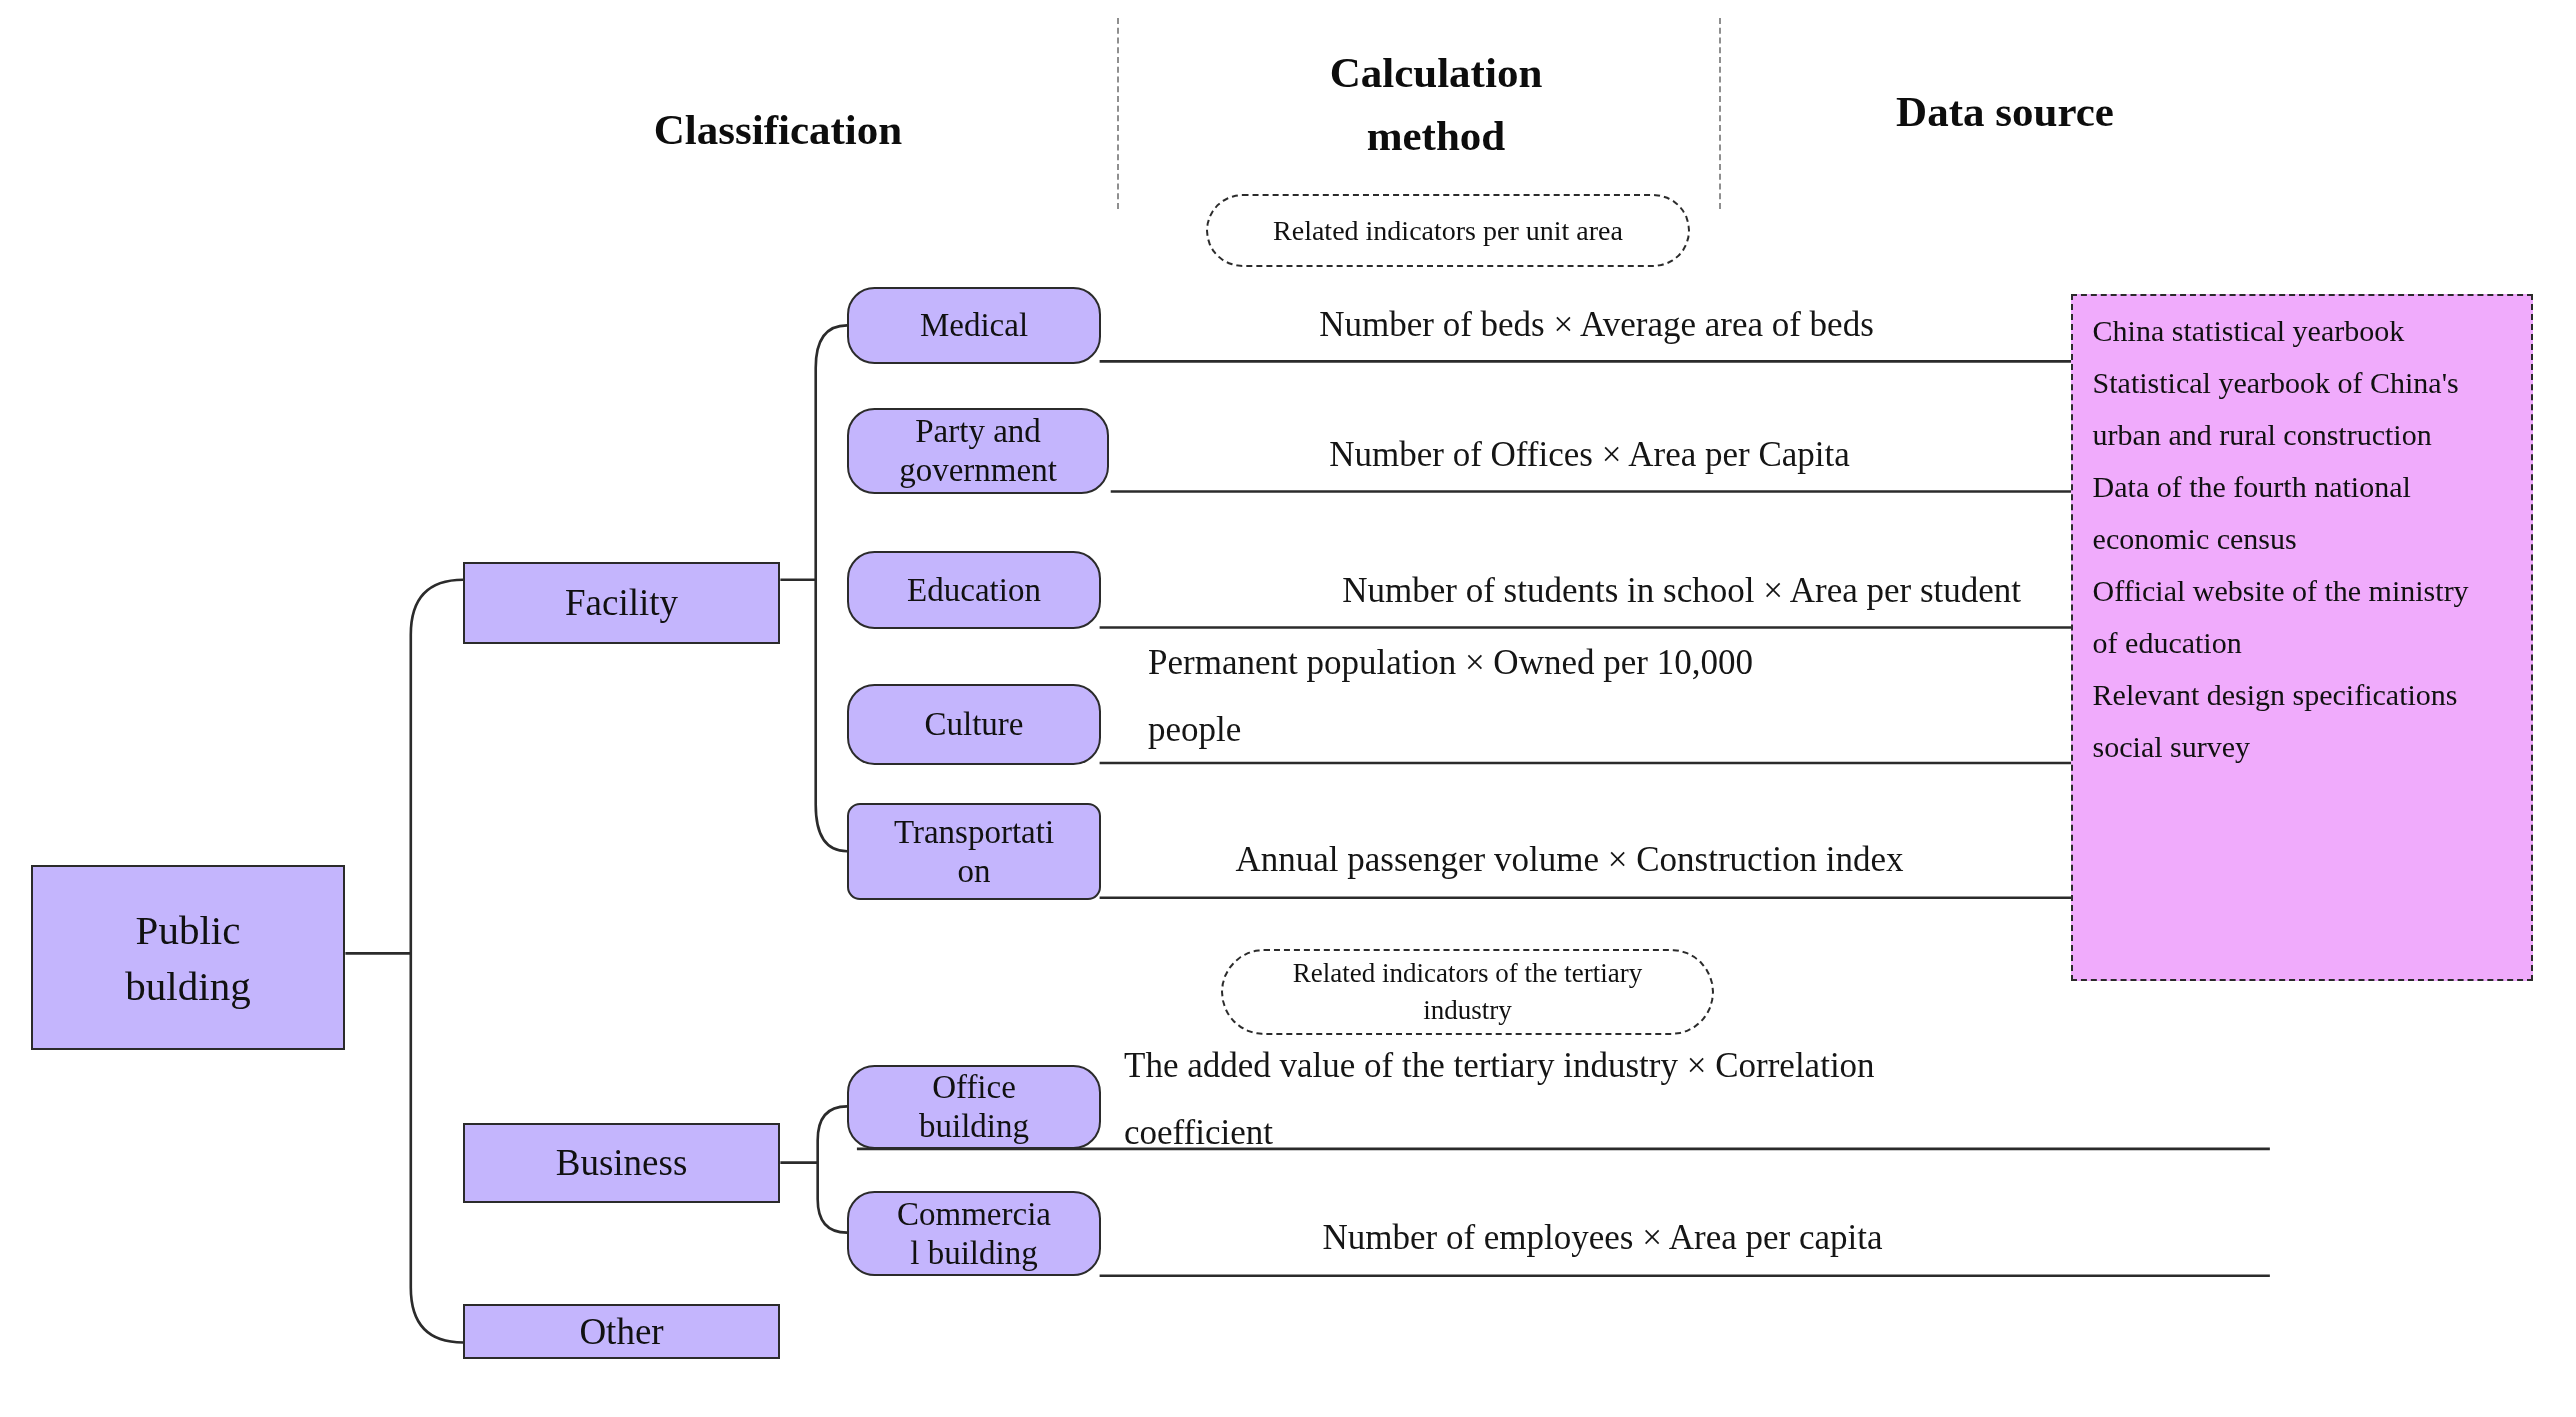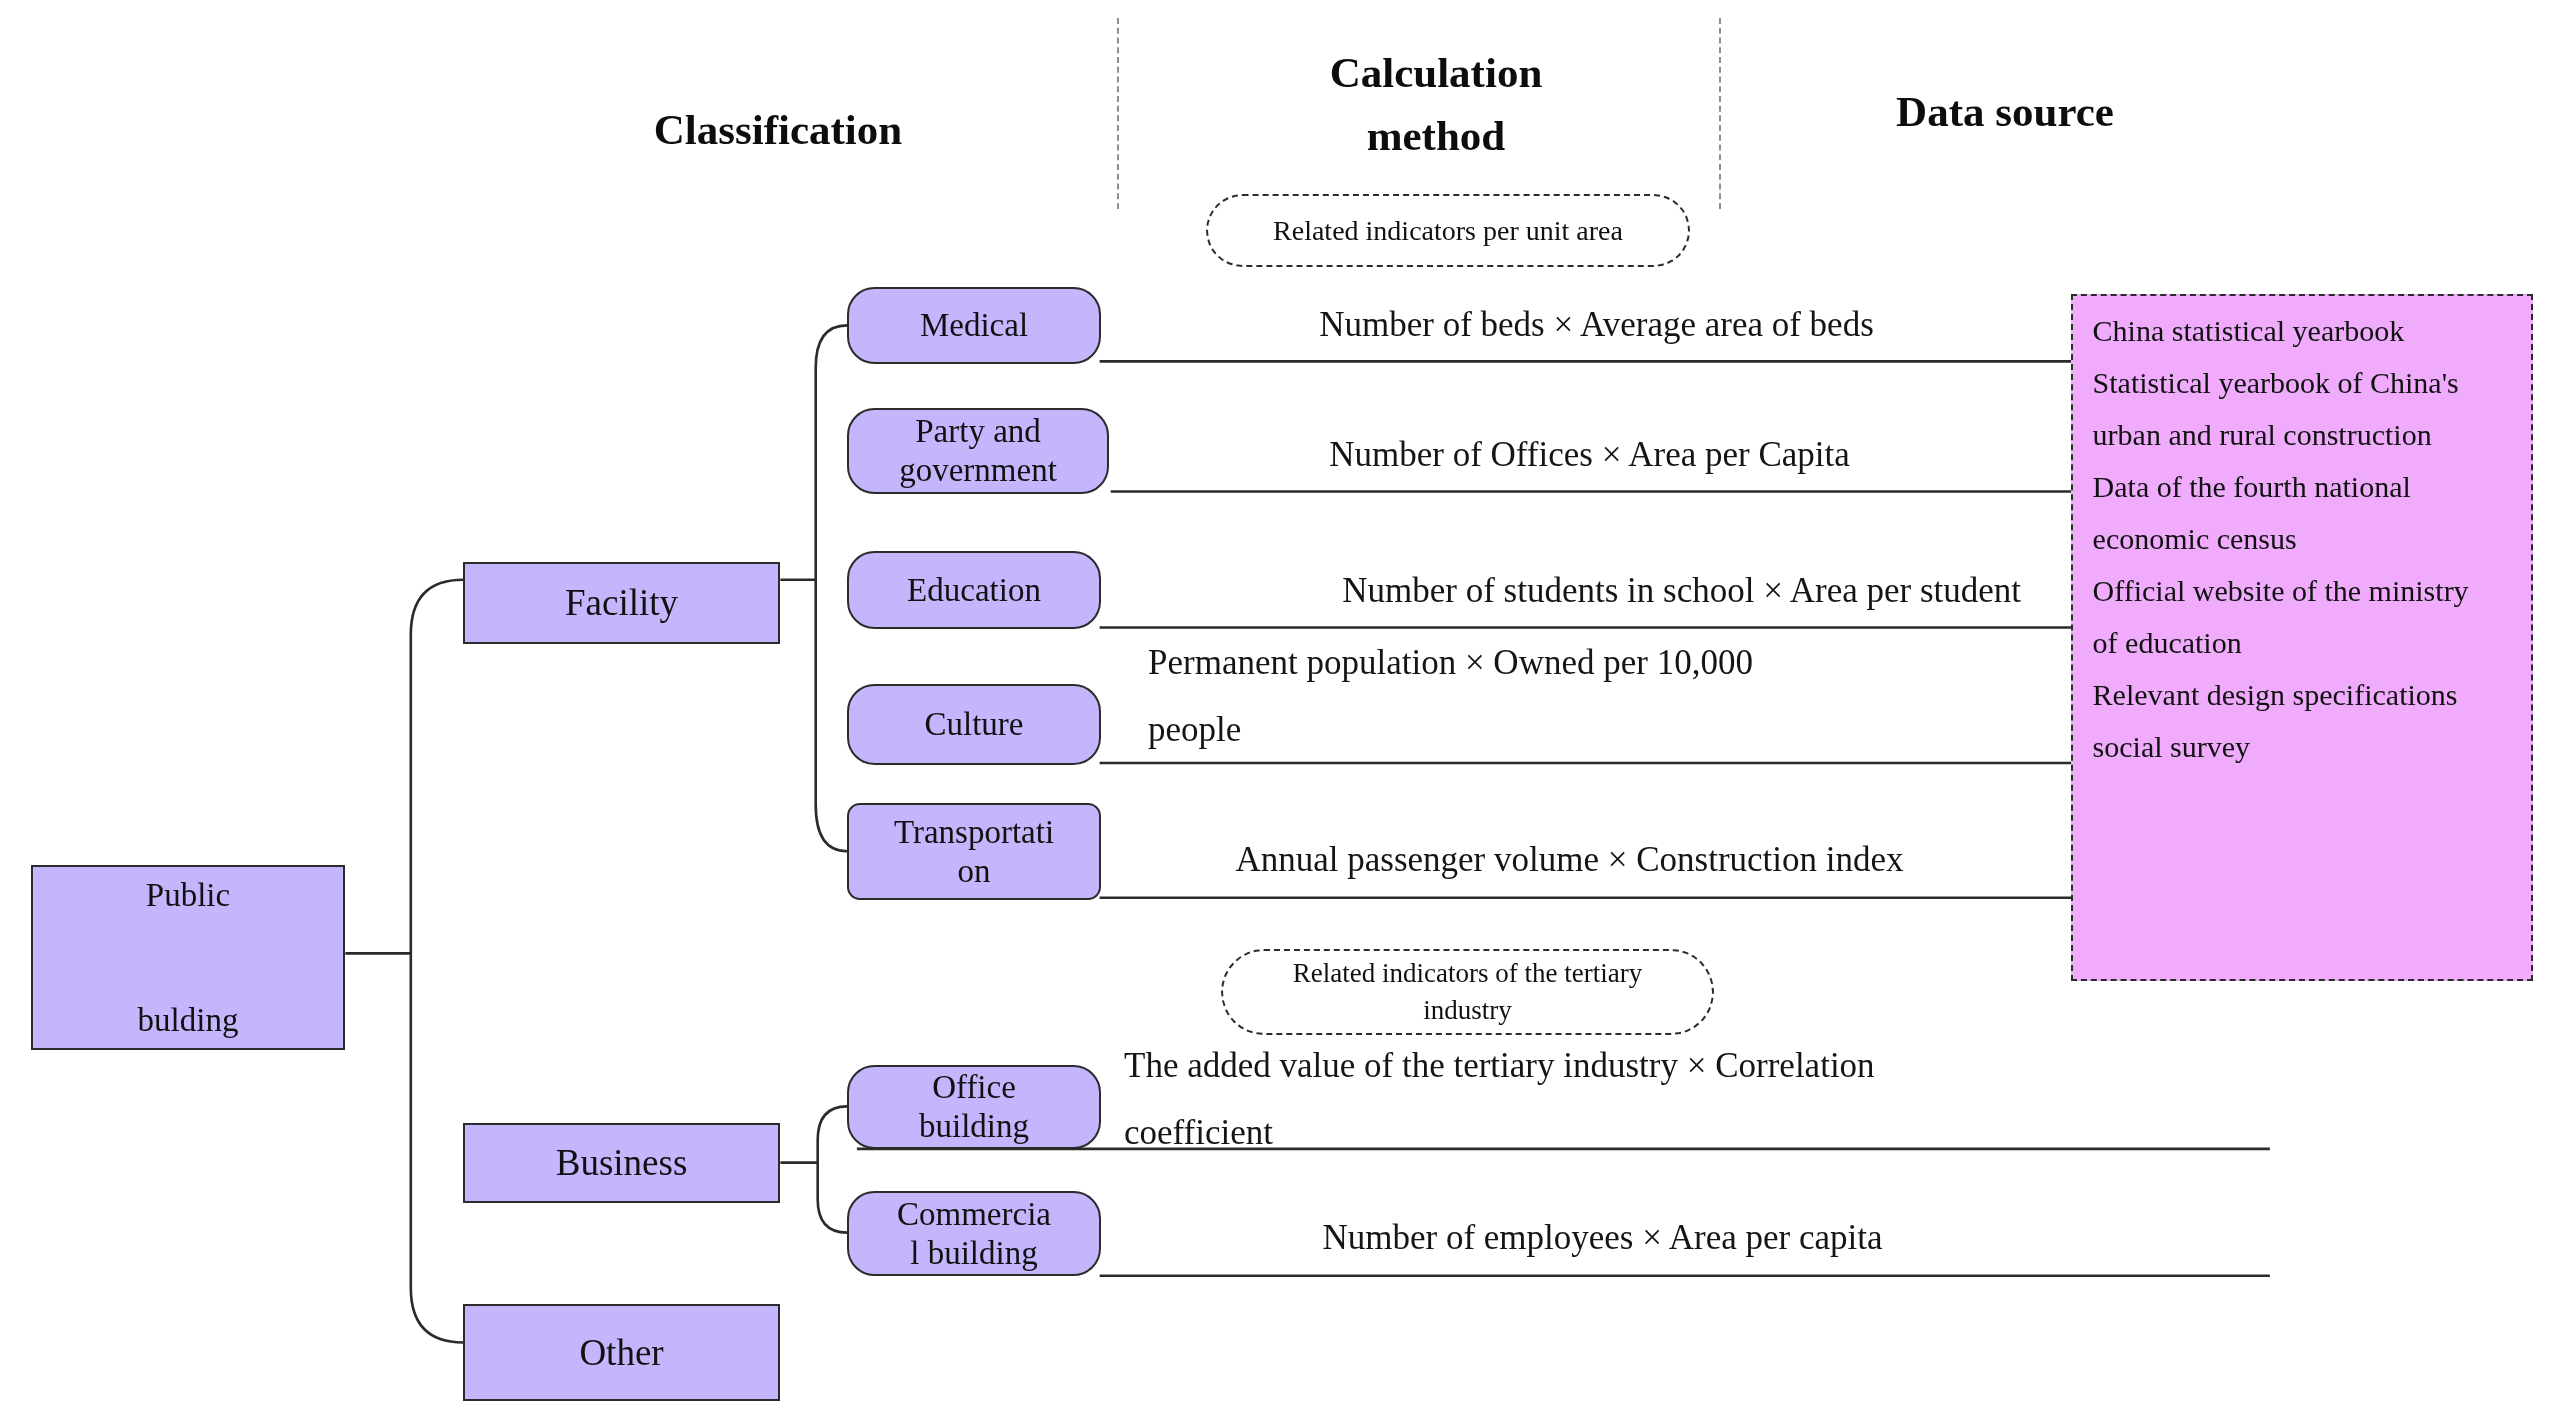--- a/index.html
+++ b/index.html
@@ -34,21 +34,21 @@
   .rbox{border-radius:27.5px;}
   .capsule{
     border:2.6px dashed #2b2b2b;
     border-radius:46px;
     background:#fff;
     display:flex;flex-direction:column;
     align-items:center;justify-content:center;
     text-align:center;
     box-sizing:border-box;
   }
-  .lbl-xl{font-size:33px;line-height:56px;justify-content:space-between;}
+  .lbl-xl{font-size:41px;line-height:56px;}
   .lbl-lg{font-size:37px;line-height:46px;}
   .lbl-md{font-size:33px;line-height:39px;}
   .cap1{font-size:28px;line-height:34px;}
   .cap2{font-size:27px;line-height:37px;}
   .method{
     font-size:35px;
     line-height:67px;
     color:#151515;
   }
   .method .ln{display:block;white-space:nowrap;}
@@ -105,21 +105,21 @@
     <span class="ln">Public</span>
     <span class="ln">bulding</span>
   </div>
 
   <div class="abs box lbl-lg" style="left:463px;top:538px;width:317px;height:82px;margin-top:24px;">
     <span class="ln">Facility</span>
   </div>
   <div class="abs box lbl-lg" style="left:463px;top:1123px;width:317px;height:80px;">
     <span class="ln">Business</span>
   </div>
-  <div class="abs box lbl-lg" style="left:463px;top:1304px;width:317px;height:97px;text-align:center;">
+  <div class="abs box lbl-lg" style="left:463px;top:1304px;width:317px;height:55px;text-align:center;">
     <span class="ln">Other</span>
   </div>
 
   <div class="abs box rbox lbl-md" style="left:847px;top:287px;width:254px;height:77px;">
     <span class="ln">Medical</span>
   </div>
   <div class="abs box rbox lbl-md" style="left:847px;top:408px;width:262px;height:86px;">
     <span class="ln">Party and</span>
     <span class="ln">government</span>
   </div>

